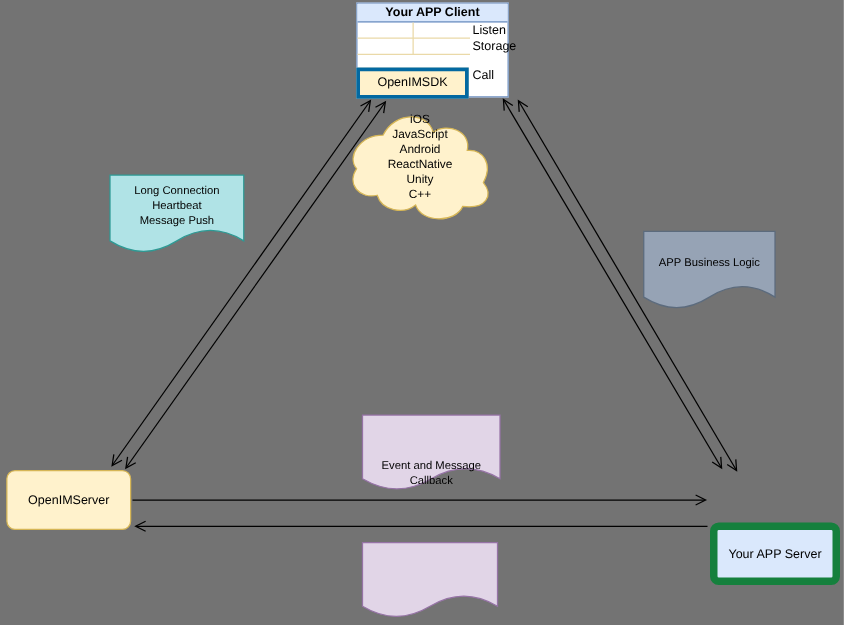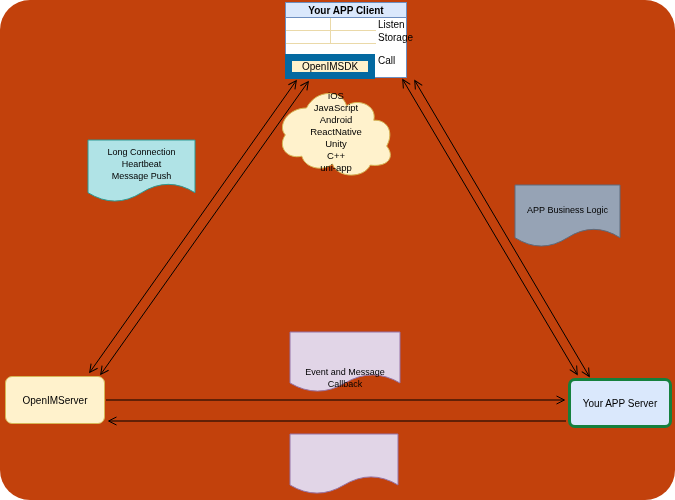--- a/index.html
+++ b/index.html
@@ -1,43 +1,43 @@
 <!DOCTYPE html>
 <html><head>
 <meta charset="utf-8">
 <style>
   * { box-sizing: border-box; }
   html, body { margin: 0; padding: 0; }
   body { font-family: "Liberation Sans", sans-serif; background: #fff; }
-  .stage { position: relative; width: 675px; height: 500px; background: #c2410c; overflow: hidden; border-radius: 30px; }
+  .stage { position: relative; width: 675px; height: 500px; background: #737373; overflow: hidden; }
   .layer { position: absolute; left: 0; top: 0; }
 
   .txt { position: absolute; color: #000; text-align: center; }
   .note-text { font-size: 9px; line-height: 12px; }
   .cloud-text { font-size: 9.5px; line-height: 12px; }
 
   
   .client { position: absolute; left: 285px; top: 2px; width: 122px; height: 76px;
             background: #fff; border: 1px solid #6c8ebf; }
   .client-header { height: 15px; background: #dae8fc; border-bottom: 1px solid #6c8ebf;
                    font-size: 10px; font-weight: bold; text-align: center; line-height: 15px; }
   .mini-table { position: absolute; left: 0; top: 15px; width: 90px; height: 26px; }
   .mini-row { height: 13px; border-bottom: 1px solid #ead9a8; position: relative; }
   .mini-vline { position: absolute; left: 44px; top: 0; width: 1px; height: 26px; background: #ead9a8; }
   .side-label { position: absolute; left: 92px; width: 30px; height: 13px;
                 font-size: 10px; line-height: 13px; text-align: left; color: #000; }
   .sdk-box { position: absolute; left: -1px; top: 51px; width: 90px; height: 25px;
-             background: #fff2cc; border: 7px solid #0369a1;
+             background: #fff2cc; border: 3px solid #0369a1;
              font-size: 10px; display: flex; align-items: center; justify-content: center; }
 
   
   .node { position: absolute; border-radius: 7px; font-size: 10px; color: #000;
           display: flex; align-items: center; justify-content: center; }
   .node-yellow { background: #fff2cc; border: 1px solid #d6b656; }
-  .node-blue { background: #dae8fc; border: 3px solid #15803d; }
+  .node-blue { background: #dae8fc; border: 6px solid #15803d; margin-top: 40px; }
   .openim-server { left: 5px; top: 376px; width: 100px; height: 48px; }
   .your-app-server { left: 568px; top: 378px; width: 104px; height: 50px; }
 </style>
 </head>
 <body>
 
 <div class="stage">
 
   <svg class="layer" width="675" height="500" viewBox="0 0 675 500">
     <defs>
@@ -80,21 +80,20 @@
     <div class="sdk-box">OpenIMSDK</div>
   </div>
 
   <div class="txt cloud-text" style="left:276px; top:90px; width:120px;">
     <div>iOS</div>
     <div>JavaScript</div>
     <div>Android</div>
     <div>ReactNative</div>
     <div>Unity</div>
     <div>C++</div>
-    <div>uni-app</div>
   </div>
 
   <div class="txt note-text" style="left:88px; top:146px; width:107px;">
     <div>Long Connection</div>
     <div>Heartbeat</div>
     <div>Message Push</div>
   </div>
 
   <div class="txt note-text" style="left:515px; top:204px; width:105px;">
     <div>APP Business Logic</div>

